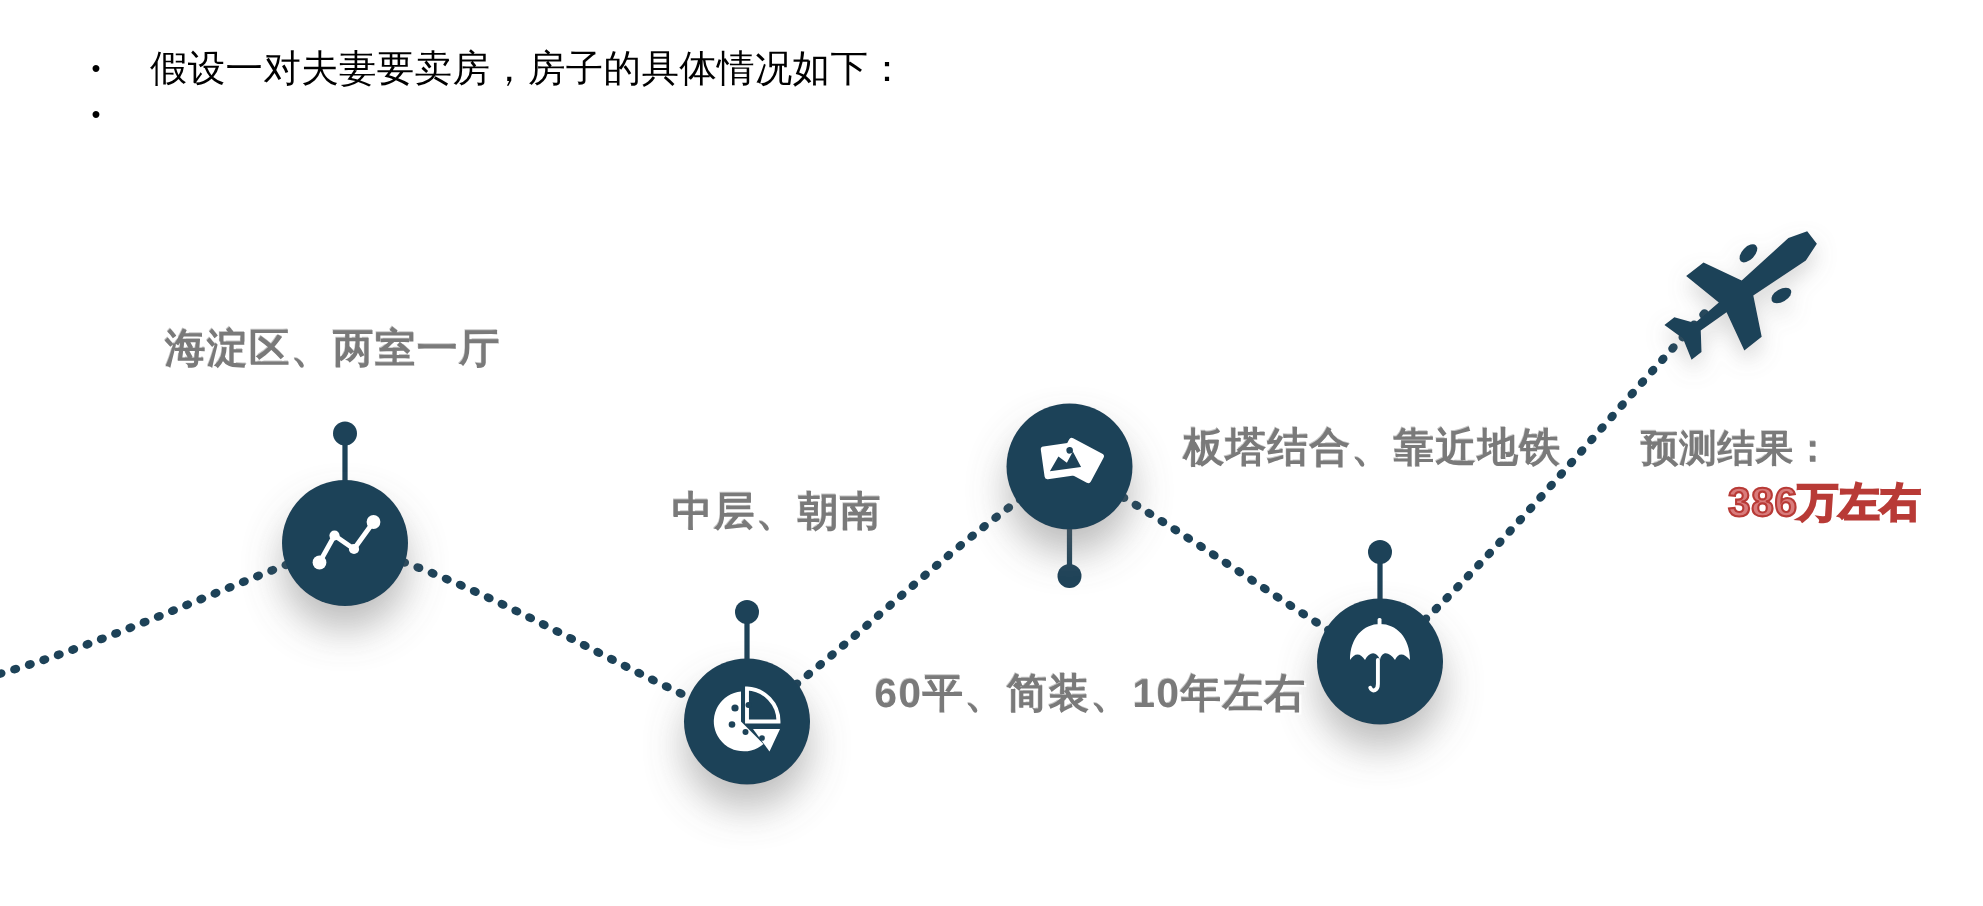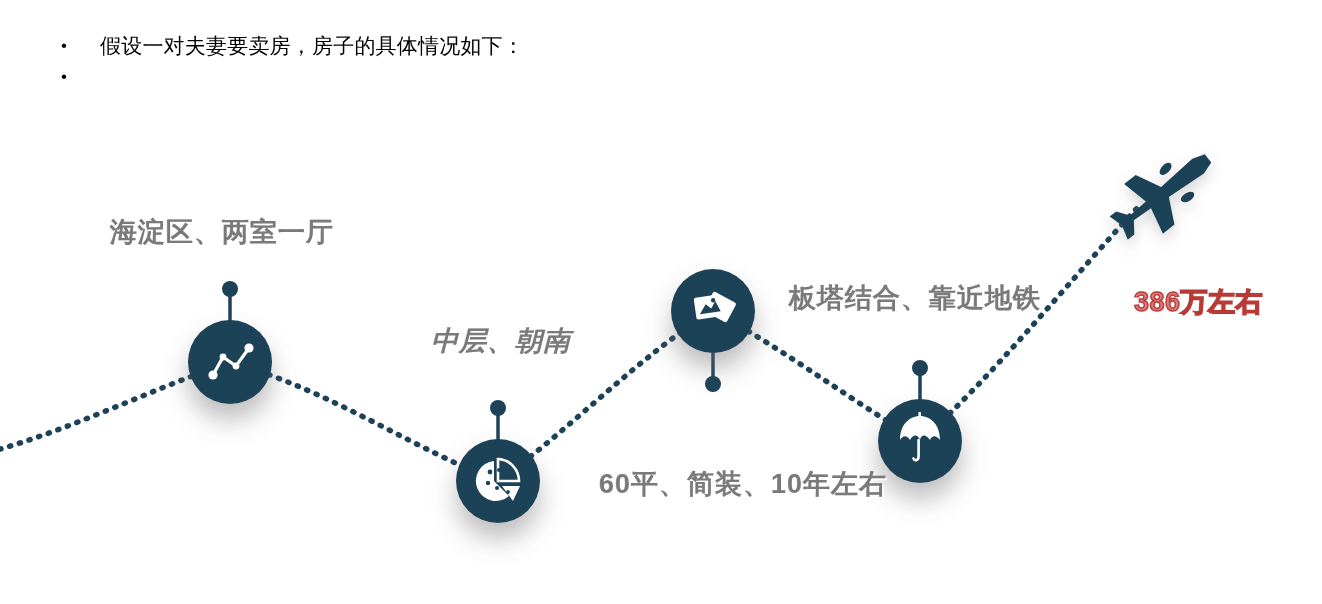--- a/index.html
+++ b/index.html
@@ -36,21 +36,21 @@
     width: 45px;
     flex: 0 0 45px;
     color: #000000;
     font-size: 17px;
     line-height: 26px;
     text-align: left;
     padding-left: 6px;
     box-sizing: border-box;
   }
   .bullet-text {
-    font-size: 21px;
+    font-size: 25px;
     color: #000000;
     line-height: 26px;
     letter-spacing: 0.2px;
     white-space: nowrap;
   }
 
   
   .chart-area {
     position: absolute;
     left: 0;
@@ -72,22 +72,22 @@
     position: absolute;
     font-size: 27px;
     font-weight: bold;
     color: #7a7a7a;
     white-space: nowrap;
     letter-spacing: 1px;
     text-shadow: 1.5px 1.5px 0 rgba(255,255,255,0.9),
                  -0.4px -0.4px 0 rgba(90,90,90,0.35);
   }
   .label-1 { left: 110px; top: 214px; }
-  .label-2 { left: 431px; top: 323px; font-style: italic; }
-  .label-3 { left: 583px; top: 466px; margin-left: 16px; }
+  .label-2 { left: 448px; top: 323px; }
+  .label-3 { left: 583px; top: 444px; }
   .label-4 { left: 789px; top: 280px; }
 
   .result-block {
     position: absolute;
     left: 1094px;
     top: 282px;
     white-space: nowrap;
   }
   .result-title {
     font-size: 25px;
@@ -96,21 +96,21 @@
     letter-spacing: 0.5px;
     text-shadow: 1.5px 1.5px 0 rgba(255,255,255,0.9),
                  -0.4px -0.4px 0 rgba(90,90,90,0.3);
   }
   .result-value {
     font-size: 27px;
     font-weight: bold;
     color: #d97b7b;
     letter-spacing: 0.5px;
     margin-top: 2px;
-    margin-left: 40px;
+    margin-left: 58px;
     -webkit-text-stroke: 1.4px #b83a36;
     text-shadow: 1px 1px 1px rgba(255,255,255,0.6);
   }
 </style>
 </head>
 <body>
 
 <div id="slide">
 
   <div class="bullets">
@@ -216,17 +216,18 @@
         </g>
       </g>
     </svg>
 
     <div class="chart-label label-1">海淀区、两室一厅</div>
     <div class="chart-label label-2">中层、朝南</div>
     <div class="chart-label label-3">60平、简装、10年左右</div>
     <div class="chart-label label-4">板塔结合、靠近地铁</div>
 
     <div class="result-block">
+      <div class="result-title">预测结果：</div>
       <div class="result-value">386万左右</div>
     </div>
   </div>
 
 </div>
 
 </body></html>

